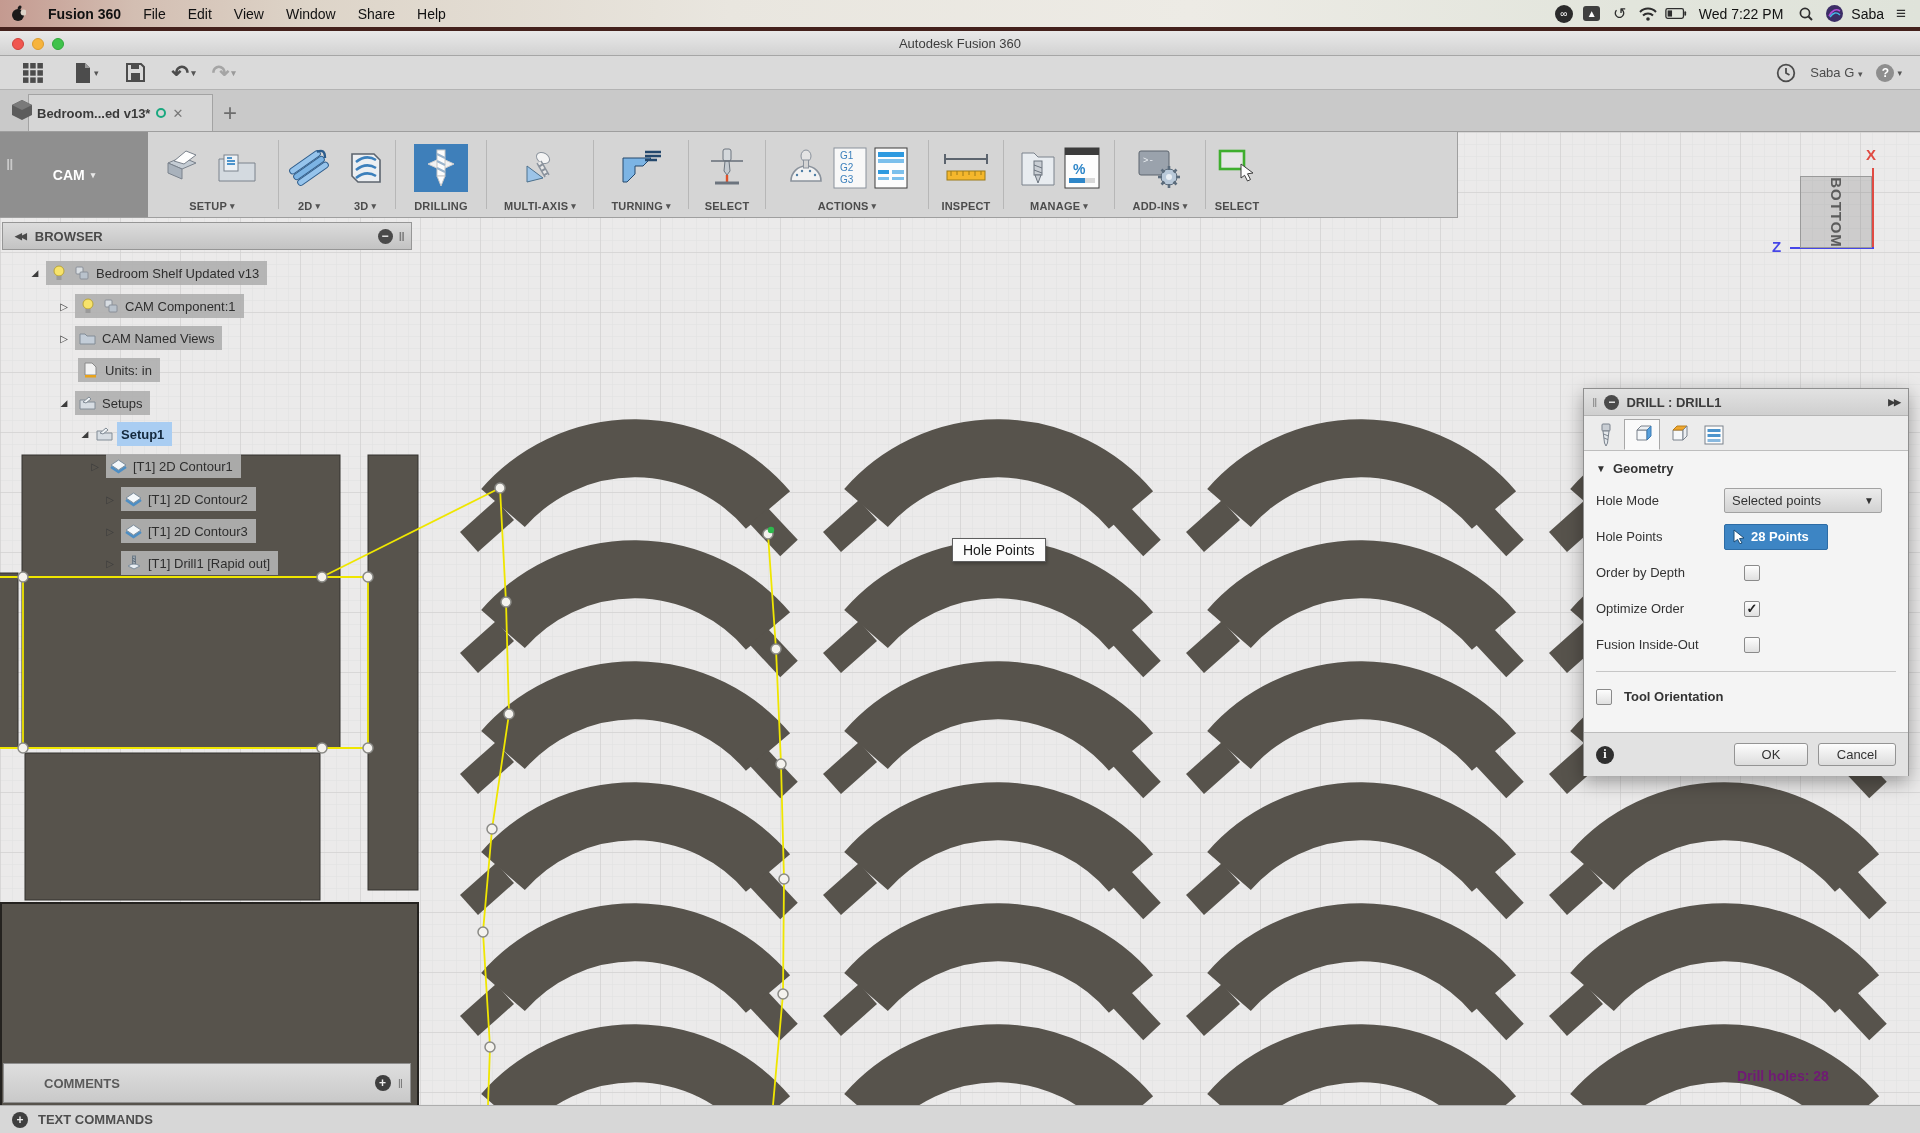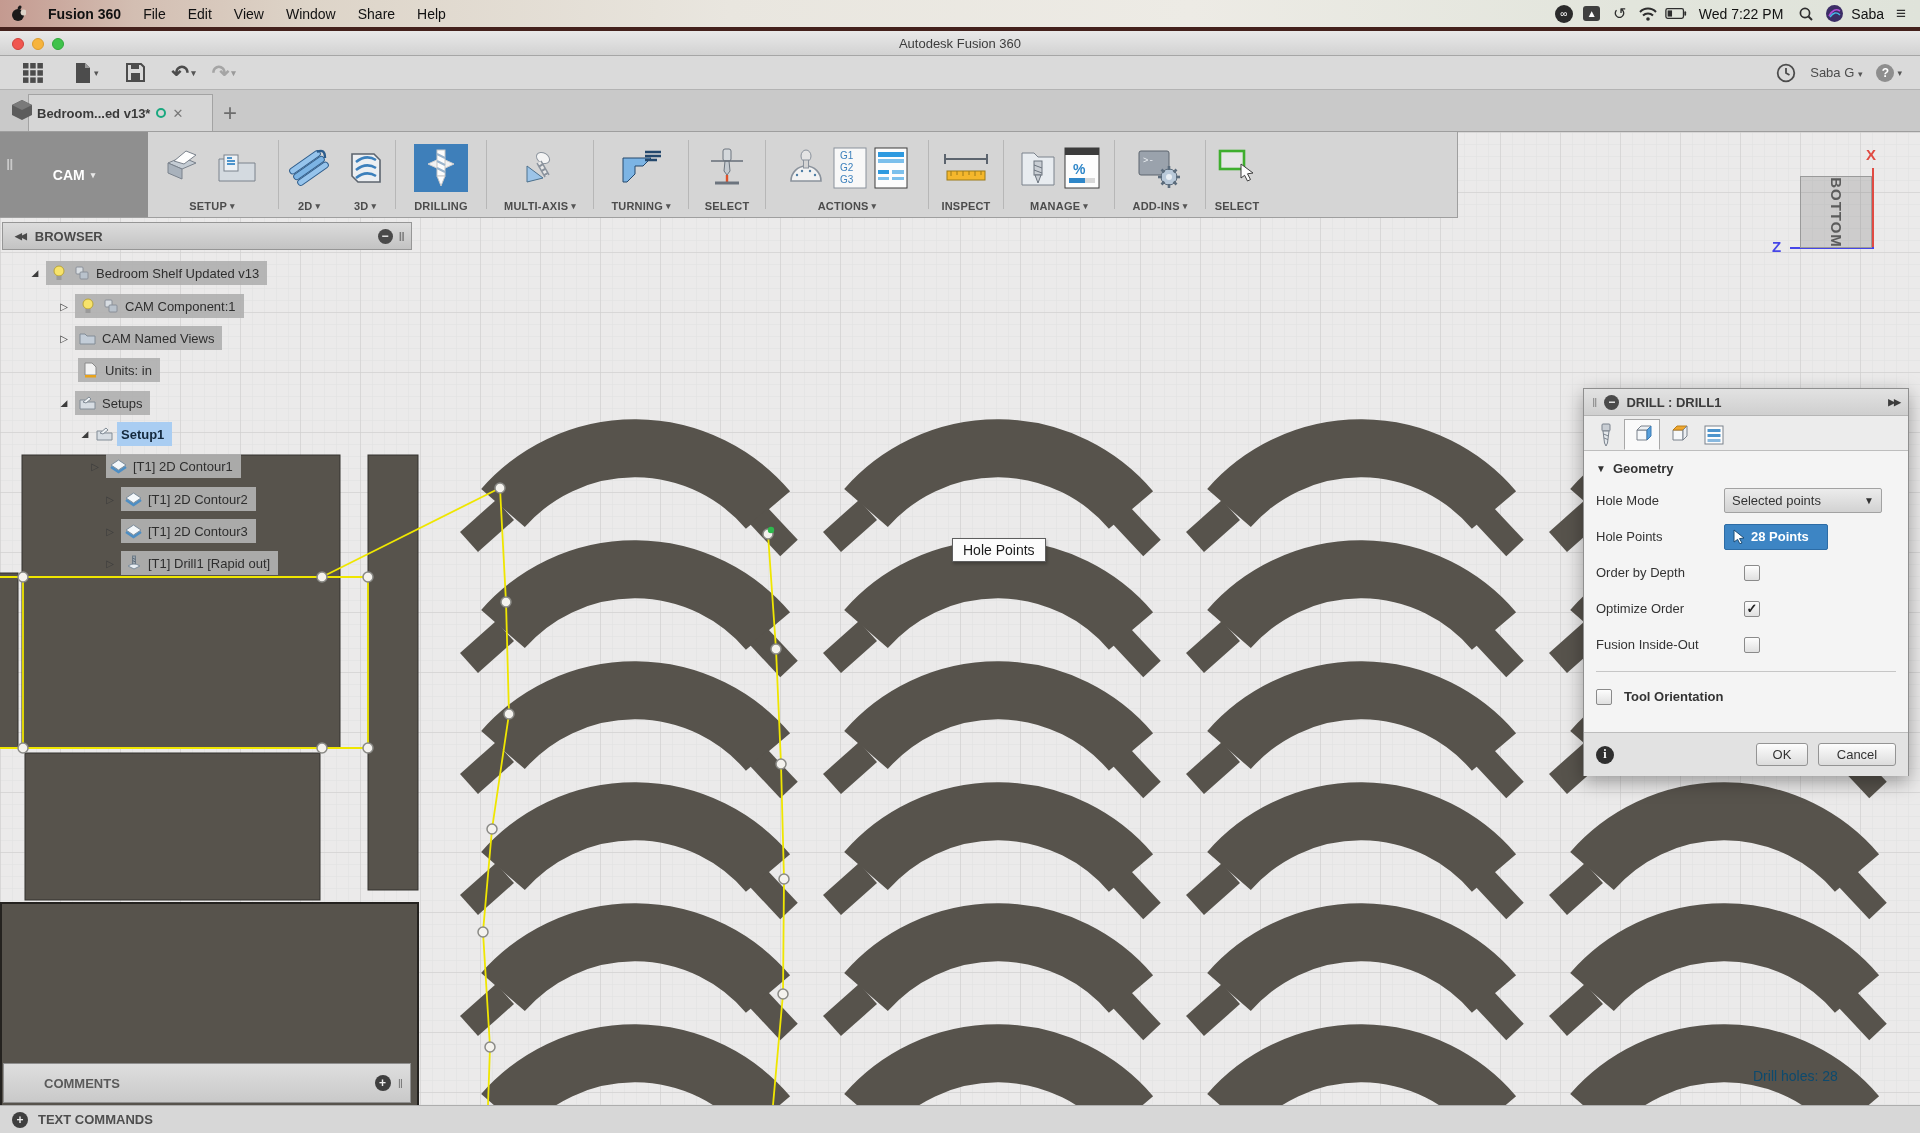--- a/index.html
+++ b/index.html
@@ -108,21 +108,21 @@
     font-size:14px; color:#1c1c1c; box-shadow:1px 2px 3px rgba(0,0,0,.25); }
 
   
   #navbar { left:815px; top:931px; display:flex; gap:7px; }
   .navseg { background:rgba(214,214,214,.95); border:1px solid #b9b9b9; border-radius:2px; height:40px;
     display:flex; align-items:center; padding:0 6px; gap:8px; }
   #comments { left:3px; top:931px; width:408px; height:40px; background:linear-gradient(#dedede,#c9c9c9);
     border:1px solid #8f8f8f; display:flex; align-items:center; font-size:13px; font-weight:bold; color:#5a5a5a; }
   .circ-plus { width:16px; height:16px; border-radius:50%; background:#3f3f3f; color:#eee; font-size:12px;
     display:flex; align-items:center; justify-content:center; }
-  #drill-status { left:1737px; top:936px; font-size:14px; font-weight:normal; color:#0c4a6e;margin-left:16px; }
+  #drill-status { left:1737px; top:936px; font-size:14px; font-weight:bold; color:#701a75; }
   #textcmd { left:0; top:1105px; width:1920px; height:28px; background:#d7d7d7; border-top:1px solid #adadad;
     display:flex; align-items:center; gap:10px; padding-left:12px; font-size:13px; font-weight:bold; color:#4e4e4e; }
 </style>
 </head>
 <body>
 
 <div id="menubar" class="abs">
   <div class="mb-left">
     <div class="mb-item">
       <svg width="15" height="17" viewBox="0 0 15 17">
@@ -619,21 +619,21 @@
         <span class="cbox"></span>
       </div>
       <div class="ddiv"></div>
       <div class="drow">
         <span class="cbox" style="margin-right:12px;"></span>
         <span style="font-weight:bold;">Tool Orientation</span>
       </div>
     </div>
     <div id="dlg-footer">
       <span class="info-i">i</span>
-      <div class="dbtn" style="margin-left:auto;width:52px;">OK</div>
+      <div class="dbtn" style="margin-left:auto;width:74px;">OK</div>
       <div class="dbtn" style="margin-left:10px;width:78px;">Cancel</div>
     </div>
   </div>
 </div>
 
 <div id="ribbon" class="abs">
   <div id="cam-block">
     <span class="handle">‖</span>
     <span>CAM</span>
     <span class="caret" style="color:#e8e8e8;">▾</span>

